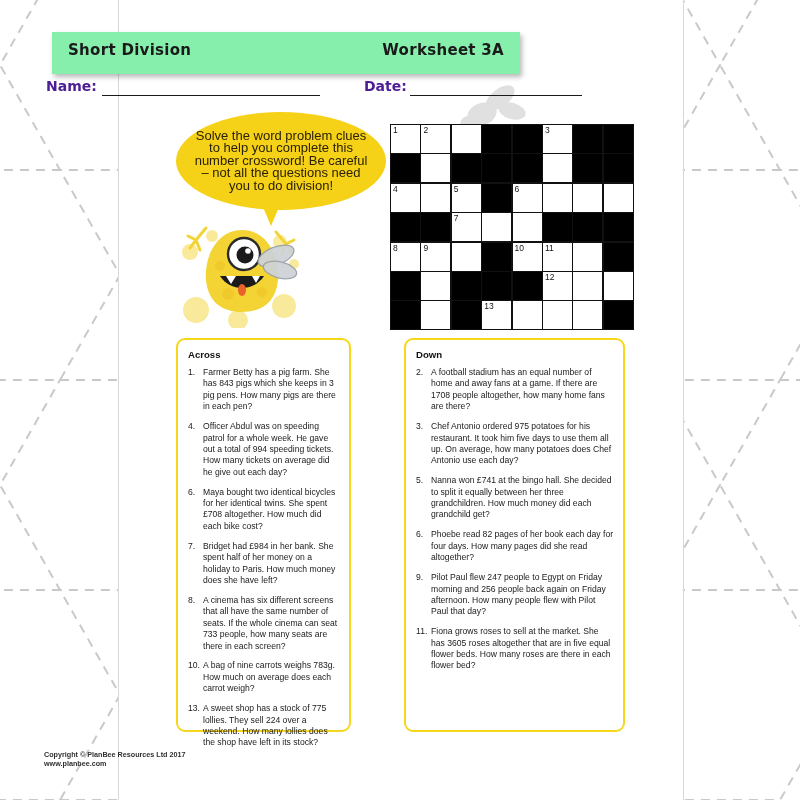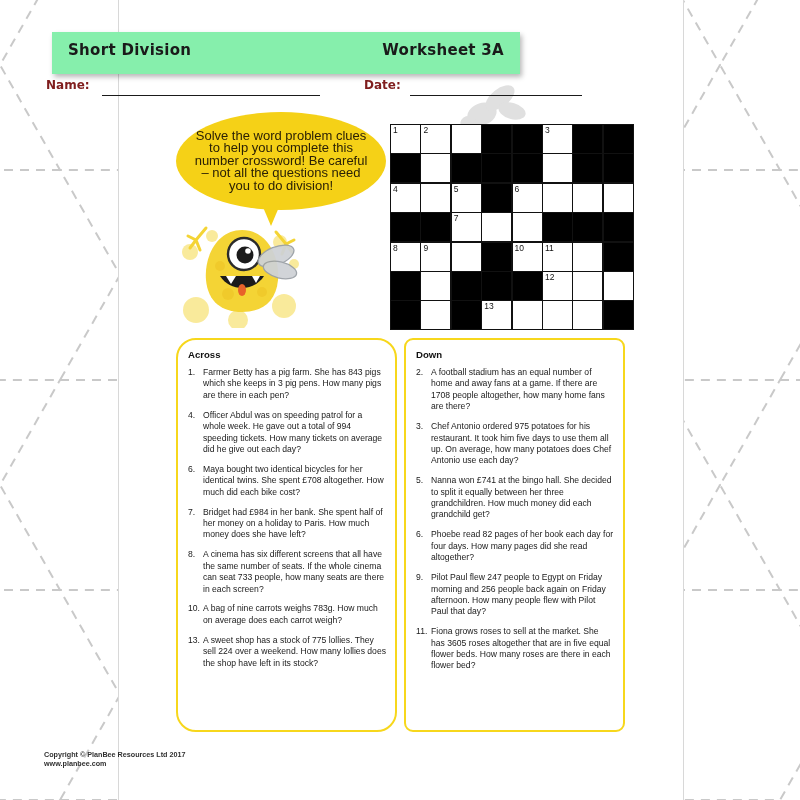--- a/index.html
+++ b/index.html
@@ -72,22 +72,22 @@
     top: 78px;
     width: 490px;
     height: 22px;
     z-index: 4;
   }
   .nd-label {
     position: absolute;
     top: 0px;
     font-family: "DejaVu Sans", sans-serif;
     font-weight: bold;
-    font-size: 12px;
-    color: #7f1d1d;
+    font-size: 14px;
+    color: #4c1d95;
   }
   .nd-line {
     position: absolute;
     top: 17px;
     height: 0;
     border-bottom: 1.4px solid #1a1a1a;
   }
   .nd-name-label { left: 0px; }
   .nd-name-line  { left: 56px; width: 218px; }
   .nd-date-label { left: 318px; }
@@ -177,21 +177,21 @@
     position: absolute;
     top: 338px;
     height: 394px;
     background: #ffffff;
     border: 2.6px solid #f7d71c;
     border-radius: 9px;
     box-sizing: border-box;
     padding: 9px 9px 6px 10px;
     z-index: 4;
   }
-  .clue-box.across { left: 176px; width: 221px; border-radius: 20px; }
+  .clue-box.across { left: 176px; width: 175px; }
   .clue-box.down   { left: 404px; width: 221px; }
 
   .clue-head {
     font-family: "Liberation Sans", sans-serif;
     font-weight: bold;
     font-size: 9.6px;
     color: #111111;
     margin-bottom: 7px;
   }
   .clue {

